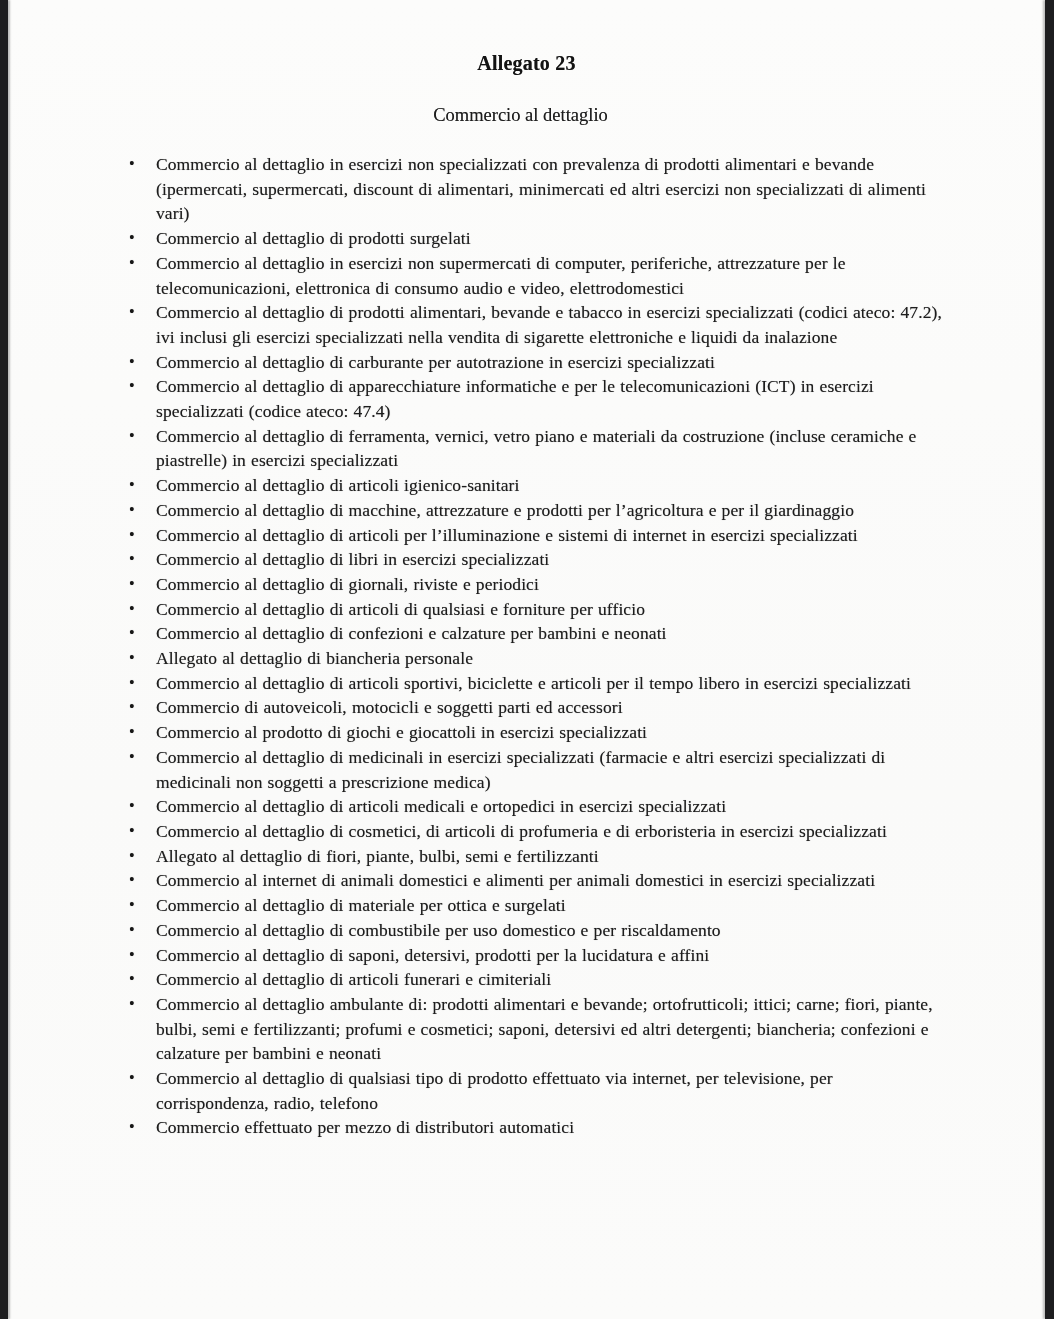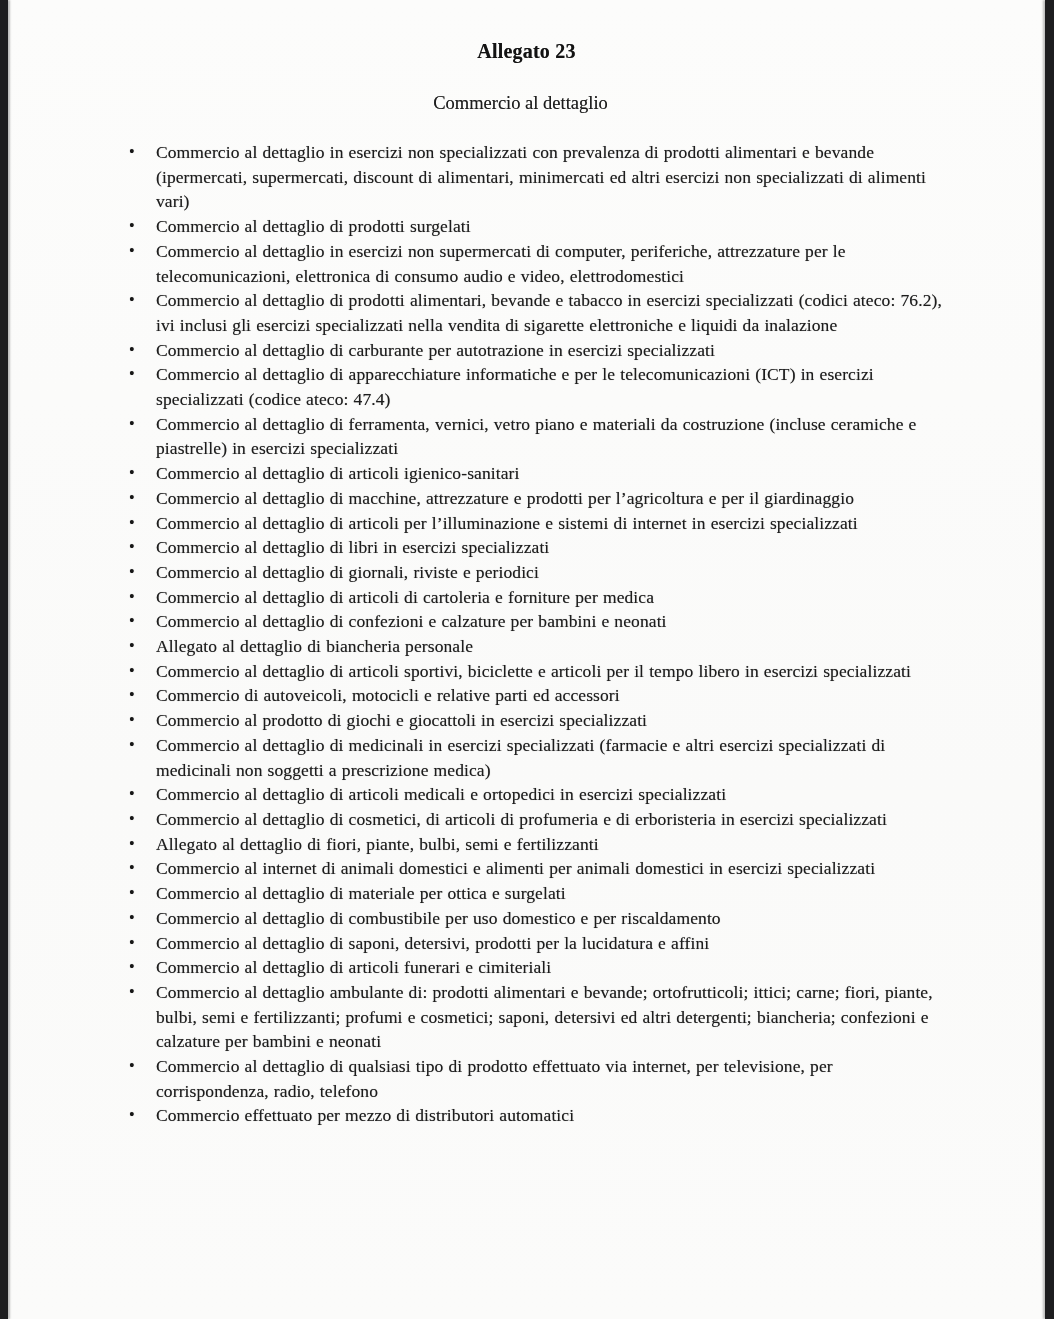--- a/index.html
+++ b/index.html
@@ -32,21 +32,21 @@
     background: linear-gradient(180deg, #fcfcfb 0%, #fafaf9 60%, #fbfbfa 100%);
   }
   .doc-title {
     text-align: center;
     font-weight: bold;
     font-size: 20px;
     line-height: 20px;
     letter-spacing: 0.2px;
     color: #131313;
     text-shadow: 0 0 0.6px rgba(20,20,20,0.55);
-    margin: 1px;
+    margin: 13px;
   }
   .doc-subtitle {
     text-align: center;
     font-size: 18.5px;
     line-height: 19px;
     margin: 33px 12px 0 0;
     color: #1c1c1c;
     text-shadow: 0 0 0.6px rgba(20,20,20,0.5);
   }
   ul.retail-list {
@@ -98,21 +98,21 @@
     <li>
         <span class="bullet">•</span>
         <span class="item-text">Commercio al dettaglio di prodotti surgelati</span>
       </li>
     <li>
         <span class="bullet">•</span>
         <span class="item-text">Commercio al dettaglio in esercizi non supermercati di computer, periferiche, attrezzature per le telecomunicazioni, elettronica di consumo audio e video, elettrodomestici</span>
       </li>
     <li>
         <span class="bullet">•</span>
-        <span class="item-text">Commercio al dettaglio di prodotti alimentari, bevande e tabacco in esercizi specializzati (codici ateco: 76.2), ivi inclusi gli esercizi specializzati nella vendita di sigarette elettroniche e liquidi da inalazione</span>
+        <span class="item-text">Commercio al dettaglio di prodotti alimentari, bevande e tabacco in esercizi specializzati (codici ateco: 47.2), ivi inclusi gli esercizi specializzati nella vendita di sigarette elettroniche e liquidi da inalazione</span>
       </li>
     <li>
         <span class="bullet">•</span>
         <span class="item-text">Commercio al dettaglio di carburante per autotrazione in esercizi specializzati</span>
       </li>
     <li>
         <span class="bullet">•</span>
         <span class="item-text">Commercio al dettaglio di apparecchiature informatiche e per le telecomunicazioni (ICT) in esercizi specializzati (codice ateco: 47.4)</span>
       </li>
     <li>
@@ -134,37 +134,37 @@
     <li>
         <span class="bullet">•</span>
         <span class="item-text">Commercio al dettaglio di libri in esercizi specializzati</span>
       </li>
     <li>
         <span class="bullet">•</span>
         <span class="item-text">Commercio al dettaglio di giornali, riviste e periodici</span>
       </li>
     <li>
         <span class="bullet">•</span>
-        <span class="item-text">Commercio al dettaglio di articoli di cartoleria e forniture per medica</span>
+        <span class="item-text">Commercio al dettaglio di articoli di qualsiasi e forniture per ufficio</span>
       </li>
     <li>
         <span class="bullet">•</span>
         <span class="item-text">Commercio al dettaglio di confezioni e calzature per bambini e neonati</span>
       </li>
     <li>
         <span class="bullet">•</span>
         <span class="item-text">Allegato al dettaglio di biancheria personale</span>
       </li>
     <li>
         <span class="bullet">•</span>
         <span class="item-text">Commercio al dettaglio di articoli sportivi, biciclette e articoli per il tempo libero in esercizi specializzati</span>
       </li>
     <li>
         <span class="bullet">•</span>
-        <span class="item-text">Commercio di autoveicoli, motocicli e relative parti ed accessori</span>
+        <span class="item-text">Commercio di autoveicoli, motocicli e soggetti parti ed accessori</span>
       </li>
     <li>
         <span class="bullet">•</span>
         <span class="item-text">Commercio al prodotto di giochi e giocattoli in esercizi specializzati</span>
       </li>
     <li>
         <span class="bullet">•</span>
         <span class="item-text">Commercio al dettaglio di medicinali in esercizi specializzati (farmacie e altri esercizi specializzati di medicinali non soggetti a prescrizione medica)</span>
       </li>
     <li>

